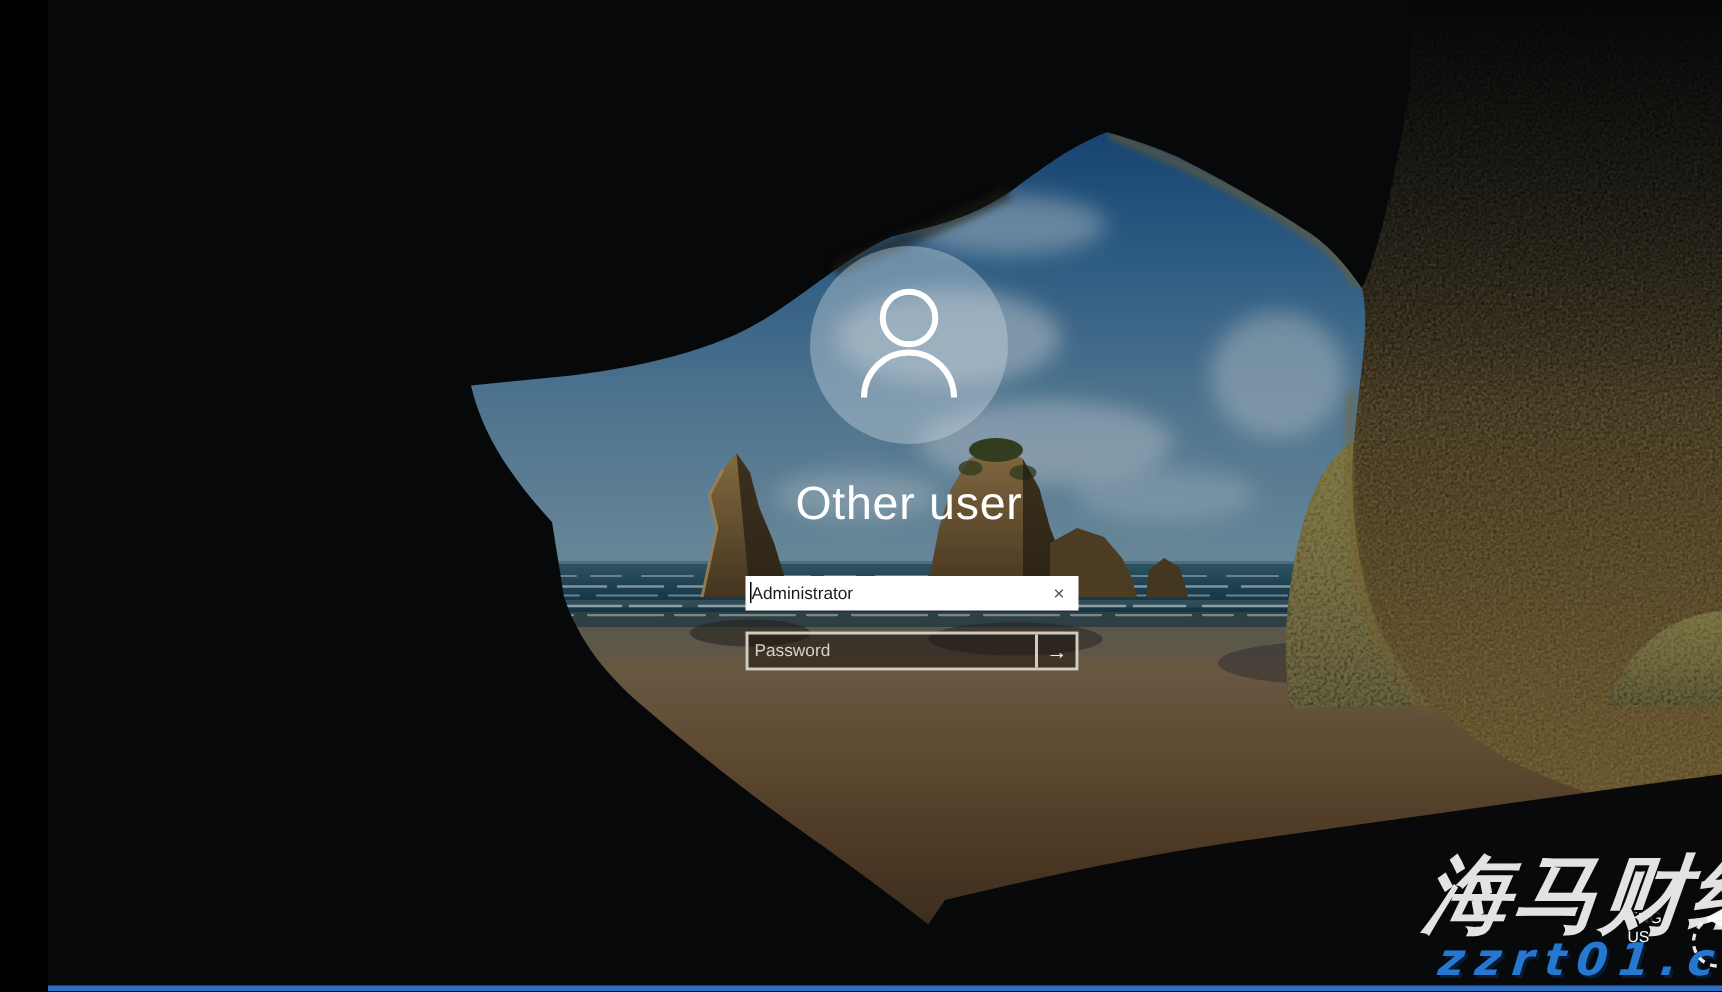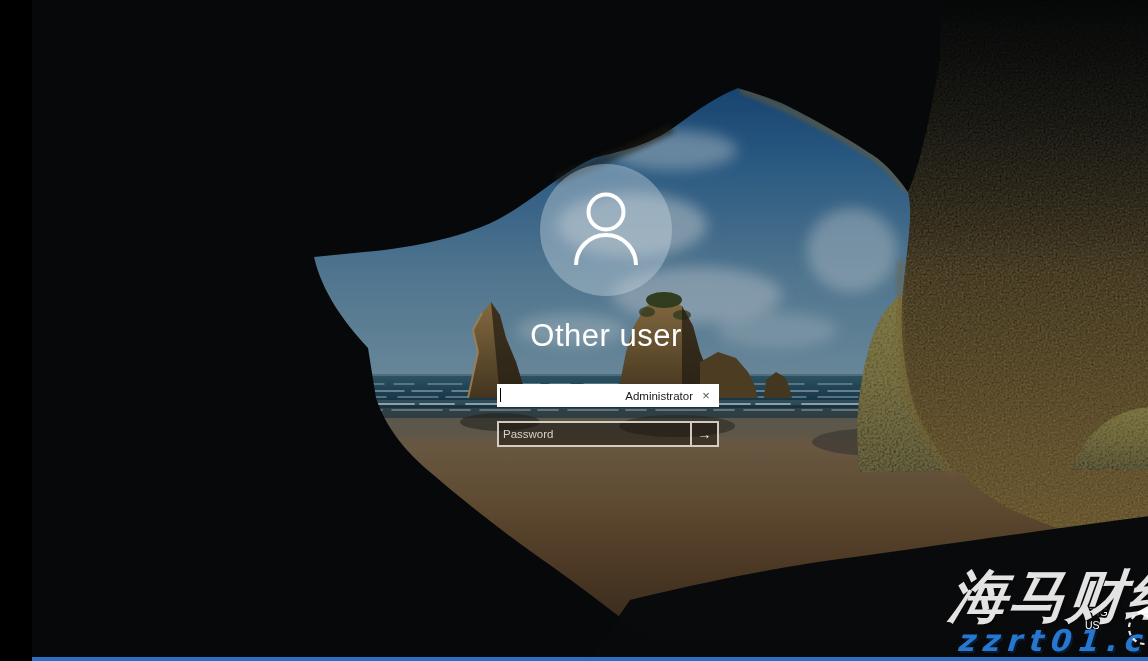--- a/index.html
+++ b/index.html
@@ -14,21 +14,21 @@
 
   
   .other-user{position:absolute;left:374px;top:318px;width:400px;text-align:center;
               color:#ffffff;font-size:31px;font-weight:300;letter-spacing:0.5px;z-index:2;}
 
   
   .field{position:absolute;left:465px;width:222px;display:flex;align-items:stretch;
          box-sizing:border-box;z-index:3;}
   .field-user{top:384px;height:23px;background:#ffffff;}
   .field-user input{flex:1;border:none;outline:none;background:transparent;
-                    font:11.5px "Liberation Sans",sans-serif;color:#1a1a1a;padding:0 0 0 4px;min-width:0;text-align:right;}
+                    font:11.5px "Liberation Sans",sans-serif;color:#1a1a1a;padding:0 0 0 4px;min-width:0;}
   .clear-btn{width:26px;border:none;background:transparent;color:#555;font-size:13px;
              line-height:1;cursor:pointer;padding:0;}
   .caret{position:absolute;left:468px;top:388px;width:1px;height:14px;background:#000;z-index:4;}
 
   
   .field-pass{top:421px;height:26px;border:2px solid rgba(228,221,208,0.9);
               background:rgba(26,20,14,0.52);gap:20px;}
   .field-pass input{flex:1;border:none;outline:none;background:transparent;
                     font:11.5px "Liberation Sans",sans-serif;color:#f0ede6;padding:0 0 0 4px;min-width:0;}
   .field-pass input::placeholder{color:#d8d2c6;opacity:1;}

